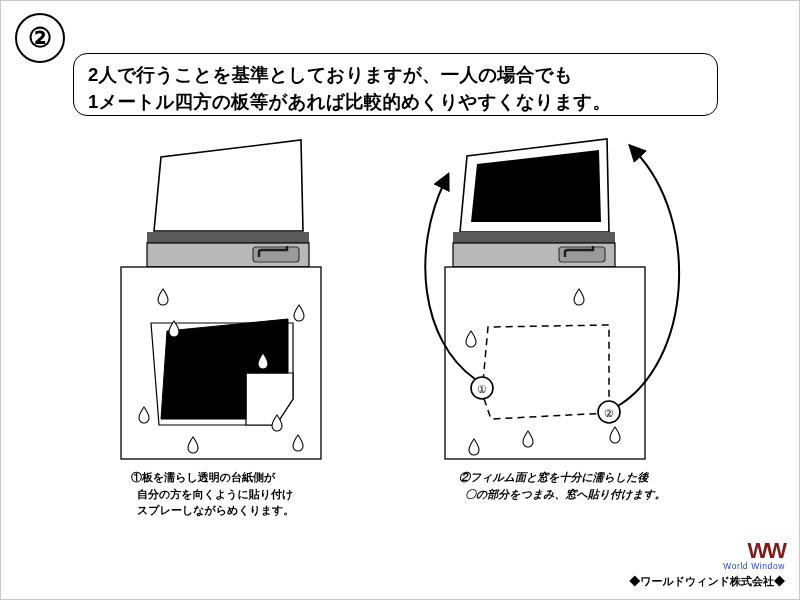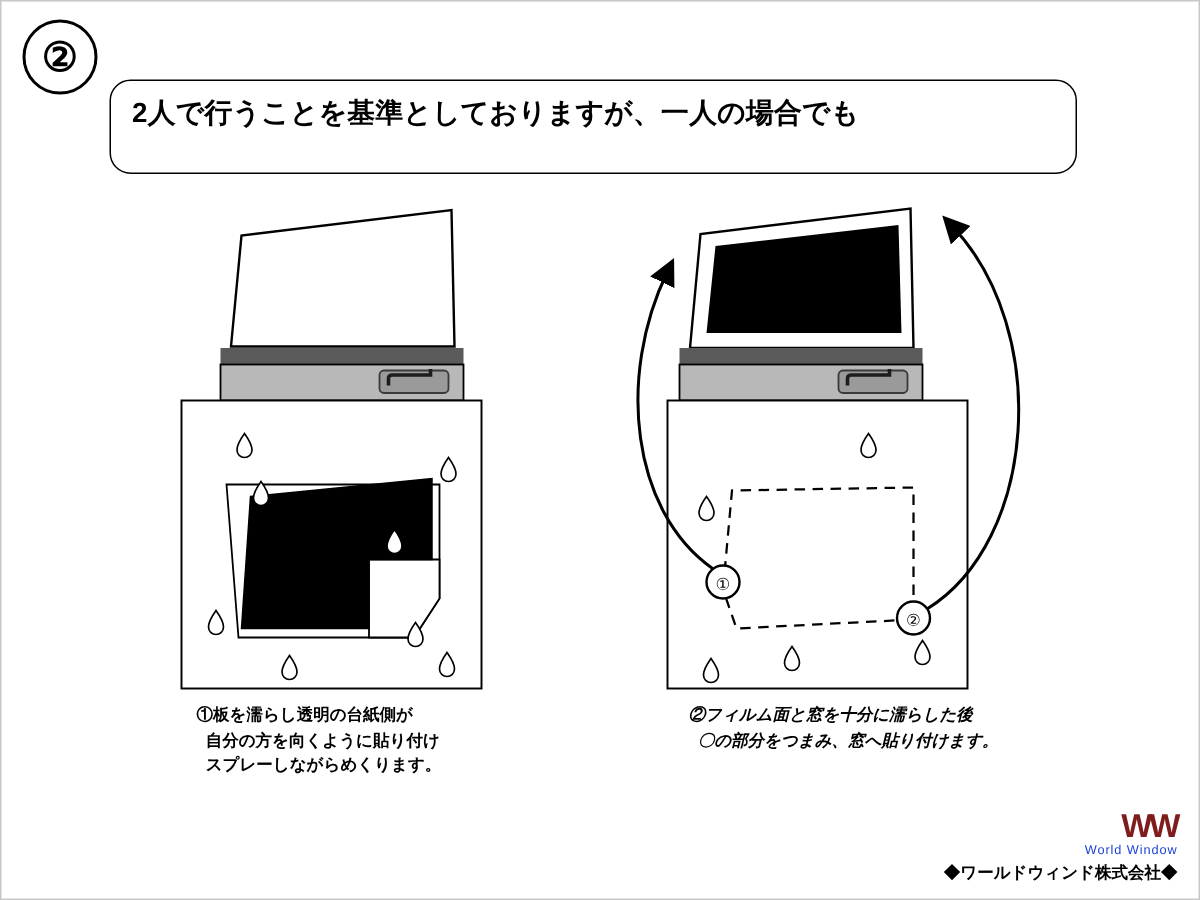--- a/index.html
+++ b/index.html
@@ -124,20 +124,21 @@
 </style>
 </head>
 <body>
 
 <div id="page">
 
   <div class="step-number">②</div>
 
   <div class="callout">
     <div class="callout-line">2人で行うことを基準としておりますが、一人の場合でも</div>
+    <div class="callout-line">1メートル四方の板等があれば比較的めくりやすくなります。</div>
   </div>
 
   <svg id="art" viewBox="0 0 800 600">
 
     <g>
 
       <path d="M153 230 L160 156 L300 139 L302 230 Z" fill="#ffffff" stroke="#000000" stroke-width="1.6"></path>
 
       <rect x="146" y="231" width="162" height="11" fill="#5a5a5a"></rect>
 

